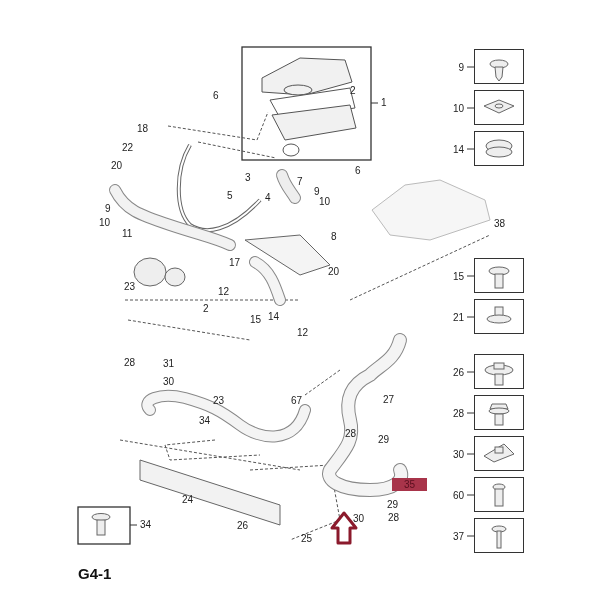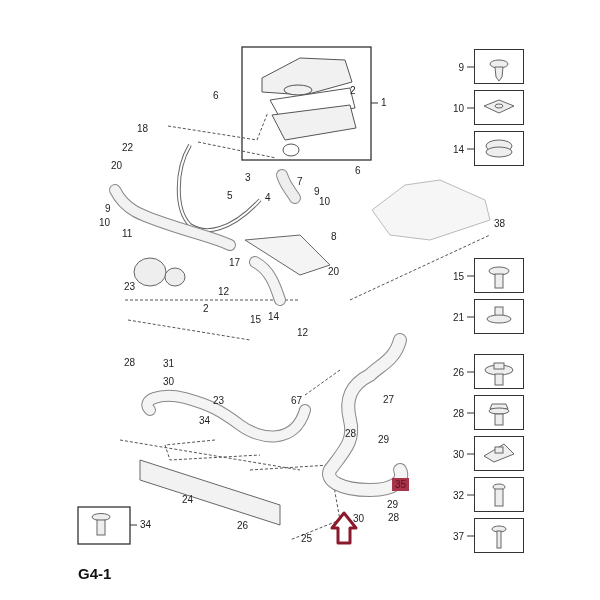--- a/index.html
+++ b/index.html
@@ -2,21 +2,21 @@
 <html><head>
 <meta charset="utf-8">
 <style>
   html, body { margin:0; padding:0; background:#ffffff; }
   body { width:600px; height:600px; position:relative; overflow:hidden;
          font-family:"Liberation Sans", sans-serif; }
   #diagram { position:absolute; left:0; top:0; width:600px; height:600px; }
   .lbl { position:absolute; font-size:10px; color:#222; line-height:1; white-space:nowrap; }
   .side-box { position:absolute; left:474px; width:50px; height:35px; border:1.5px solid #333; background:#fff; box-sizing:border-box; }
   .side-lbl { position:absolute; font-size:10px; color:#222; text-align:right; width:24px; left:440px; }
-  .hl { position:absolute; background:#a8344a; color:#5a0f1f; font-size:10px; padding:1px 3px; }
+  .hl { position:absolute; background:#a8344a; color:#5a0f1f; font-size:10px; padding:1px 12px; }
   .pgcode { position:absolute; left:78px; top:565px; font-size:15px; font-weight:bold; color:#111; }
 </style>
 </head>
 <body>
 
 <svg id="diagram" viewBox="0 0 600 600" xmlns="http://www.w3.org/2000/svg">
   <g fill="none" stroke="#444" stroke-width="1">
 
     <rect x="242" y="47" width="129" height="113" stroke="#333" stroke-width="1.3"></rect>
     <line x1="371" y1="103" x2="378" y2="103" stroke="#333"></line>
@@ -199,21 +199,21 @@
   </g>
 </svg>
 <span class="side-lbl" style="top:62px">9</span>
 <span class="side-lbl" style="top:103px">10</span>
 <span class="side-lbl" style="top:144px">14</span>
 <span class="side-lbl" style="top:271px">15</span>
 <span class="side-lbl" style="top:312px">21</span>
 <span class="side-lbl" style="top:367px">26</span>
 <span class="side-lbl" style="top:408px">28</span>
 <span class="side-lbl" style="top:449px">30</span>
-<span class="side-lbl" style="top:490px">32</span>
+<span class="side-lbl" style="top:490px">60</span>
 <span class="side-lbl" style="top:531px">37</span>
 
 <span class="lbl" style="left:381px;top:98px">1</span>
 <span class="lbl" style="left:350px;top:86px">2</span>
 <span class="lbl" style="left:245px;top:173px">3</span>
 <span class="lbl" style="left:265px;top:193px">4</span>
 <span class="lbl" style="left:227px;top:191px">5</span>
 <span class="lbl" style="left:213px;top:91px">6</span>
 <span class="lbl" style="left:355px;top:166px">6</span>
 <span class="lbl" style="left:297px;top:177px">7</span>

